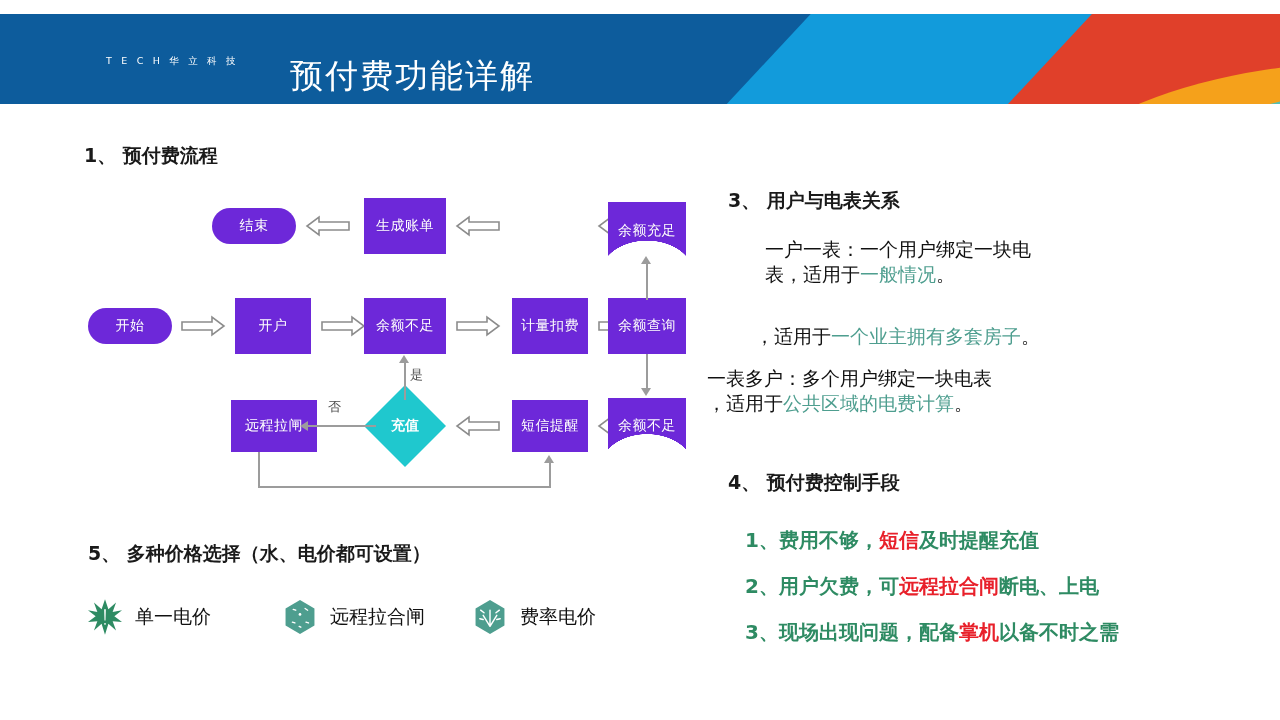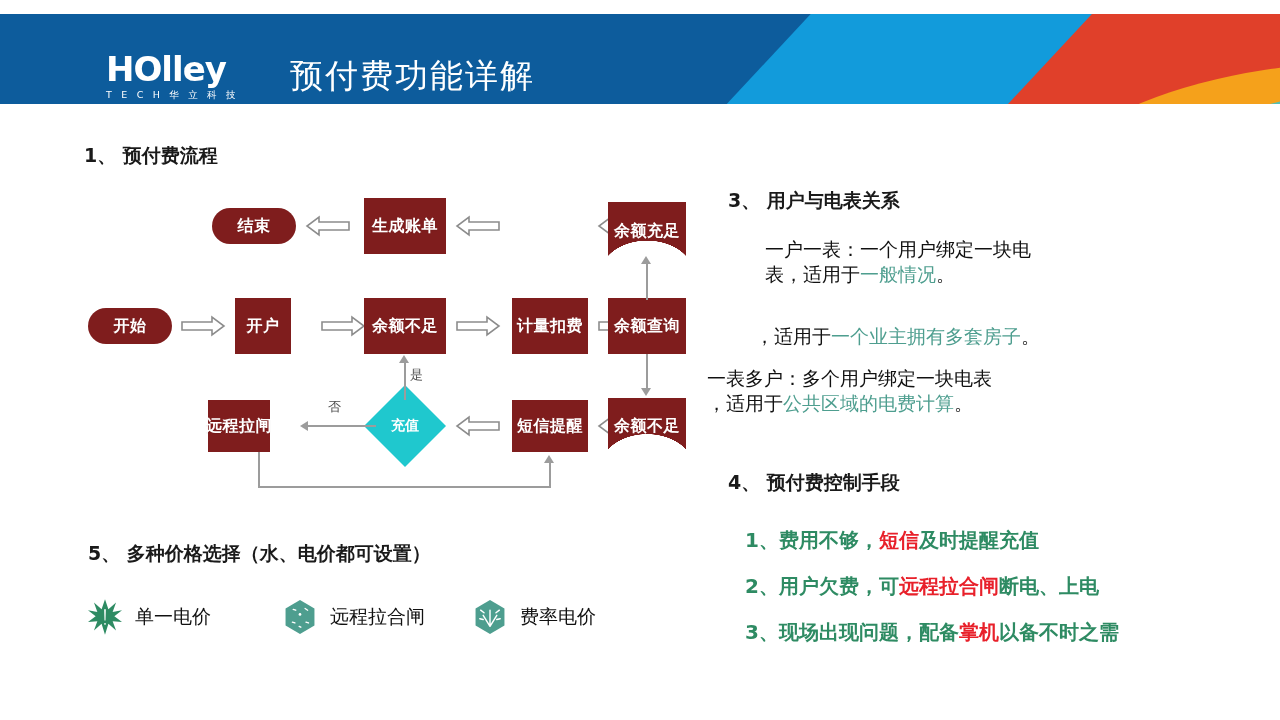--- a/index.html
+++ b/index.html
@@ -54,22 +54,22 @@
   .sec-head{
     position:absolute;font-size:19px;font-weight:bold;color:#1a1a1a;white-space:nowrap;
   }
   #sec1-head{left:84px;top:143px;}
   #sec2-head{left:88px;top:541px;}
   #sec3-head{left:728px;top:188px;}
   #sec4-head{left:728px;top:470px;}
   
   #flow{position:absolute;left:80px;top:180px;width:620px;height:320px;}
   .node{
-    position:absolute;background:#7f1d1d;color:#ffffff;
-    font-size:16px;font-weight:bold;display:flex;align-items:center;
+    position:absolute;background:#6d28d9;color:#ffffff;
+    font-size:14px;font-weight:normal;display:flex;align-items:center;
     justify-content:center;white-space:nowrap;letter-spacing:0.5px;
     text-shadow:0 1px 1px rgba(0,0,0,.08);
   }
   .node.pill{border-radius:22px;}
   .node.wave{
     -webkit-mask-image:radial-gradient(ellipse 60% 34px at 50% 125%,transparent 99%,#000 100%);
             mask-image:radial-gradient(ellipse 60% 34px at 50% 125%,transparent 99%,#000 100%);
   }
   .diamond{
     position:absolute;width:58px;height:58px;background:#1FC8CE;
@@ -113,21 +113,20 @@
 
 <div id="header">
   <div class="swoosh sw-dkblue"></div>
   <div class="swoosh sw-ltblue"></div>
   <div class="swoosh sw-redcurve"></div>
   <div class="swoosh sw-red"></div>
   <div class="swoosh sw-orange"></div>
   <div class="swoosh sw-teal"></div>
 
   <div id="logo-block">
-    <div id="logo-word">HOlley</div>
     <div id="logo-sub">T E C H  华 立 科 技</div>
   </div>
   <div id="header-title">预付费功能详解</div>
 </div>
 
 <div class="sec-head" id="sec1-head">1、 预付费流程</div>
 
 <div id="flow">
 
   <div class="node pill" style="left:132px;top:28px;width:84px;height:36px;">结束</div>
@@ -151,41 +150,41 @@
   <div class="node wave" style="left:526px;top:16px;width:78px;height:0;"></div>
 
   <div class="node wave" style="left:528px;top:16px;width:78px;height:58px;margin-top:6px;">余额充足</div>
 
   <div class="node pill" style="left:8px;top:128px;width:84px;height:36px;">开始</div>
   <div class="arrow" style="left:100px;top:134px;">
     <svg width="46" height="24" viewBox="0 0 46 24">
         <path d="M32 3 L32 8 L2 8 L2 16 L32 16 L32 21 L44 12 Z" fill="#fff" stroke="#8c8c8c" stroke-width="1.6"></path>
       </svg>
   </div>
-  <div class="node" style="left:155px;top:118px;width:56px;height:56px;">开户</div>
+  <div class="node" style="left:155px;top:118px;width:76px;height:56px;">开户</div>
   <div class="arrow" style="left:240px;top:134px;">
     <svg width="46" height="24" viewBox="0 0 46 24">
         <path d="M32 3 L32 8 L2 8 L2 16 L32 16 L32 21 L44 12 Z" fill="#fff" stroke="#8c8c8c" stroke-width="1.6"></path>
       </svg>
   </div>
   <div class="node" style="left:284px;top:118px;width:82px;height:56px;">余额不足</div>
   <div class="arrow" style="left:375px;top:134px;">
     <svg width="46" height="24" viewBox="0 0 46 24">
         <path d="M32 3 L32 8 L2 8 L2 16 L32 16 L32 21 L44 12 Z" fill="#fff" stroke="#8c8c8c" stroke-width="1.6"></path>
       </svg>
   </div>
   <div class="node" style="left:432px;top:118px;width:76px;height:56px;">计量扣费</div>
   <div class="arrow" style="left:517px;top:134px;">
     <svg width="46" height="24" viewBox="0 0 46 24">
         <path d="M32 3 L32 8 L2 8 L2 16 L32 16 L32 21 L44 12 Z" fill="#fff" stroke="#8c8c8c" stroke-width="1.6"></path>
       </svg>
   </div>
   <div class="node" style="left:528px;top:118px;width:78px;height:56px;">余额查询</div>
 
-  <div class="node" style="left:128px;top:220px;width:62px;height:52px;">远程拉闸</div>
+  <div class="node" style="left:151px;top:220px;width:86px;height:52px;">远程拉闸</div>
   <div class="diamond" style="left:296px;top:217px;"></div>
   <div class="diamond-lbl" style="left:296px;top:217px;width:58px;height:58px;">充值</div>
   <div class="arrow" style="left:375px;top:234px;">
     <svg width="46" height="24" viewBox="0 0 46 24">
         <path d="M14 3 L14 8 L44 8 L44 16 L14 16 L14 21 L2 12 Z" fill="#fff" stroke="#8c8c8c" stroke-width="1.6"></path>
       </svg>
   </div>
   <div class="node" style="left:432px;top:220px;width:76px;height:52px;">短信提醒</div>
   <div class="arrow" style="left:517px;top:234px;">
     <svg width="46" height="24" viewBox="0 0 46 24">

